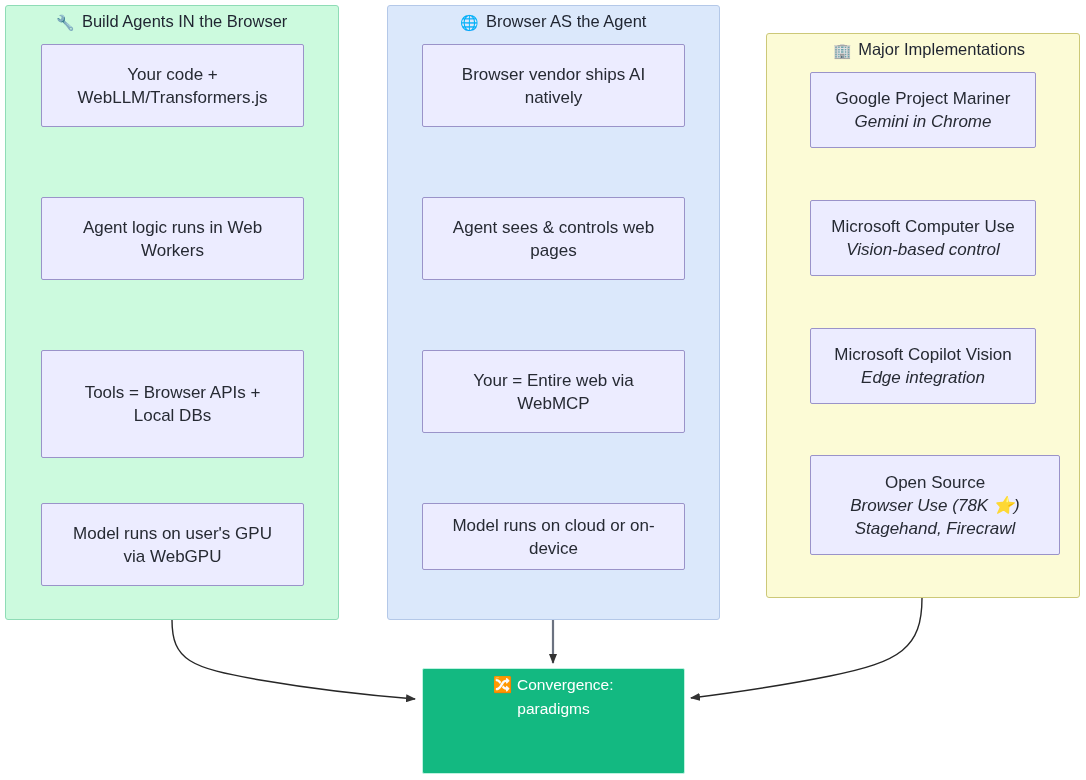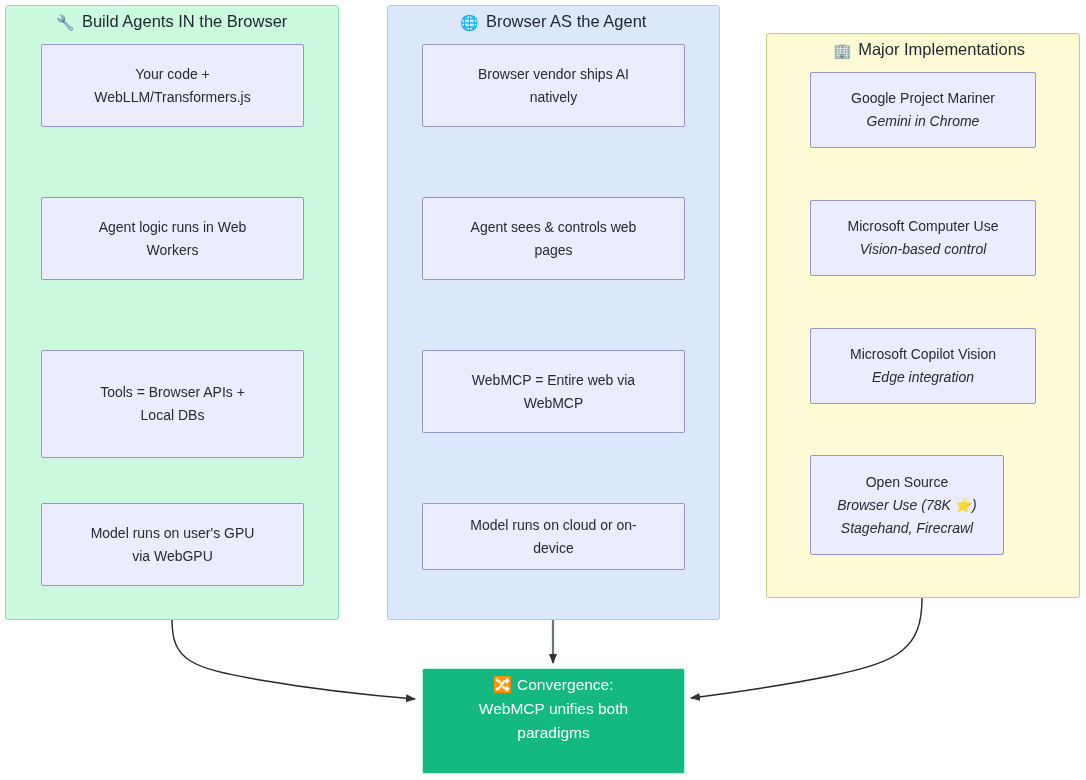--- a/index.html
+++ b/index.html
@@ -53,21 +53,21 @@
     position: absolute;
     box-sizing: border-box;
     background: #ececff;
     border: 1px solid #9a93c9;
     border-radius: 2px;
     display: flex;
     align-items: center;
     justify-content: center;
     text-align: center;
     color: #262a33;
-    font-size: 14px;
+    font-size: 17px;
     line-height: 23px;
     z-index: 3;
     padding: 4px 8px;
   }
   .node .ital {
     font-style: italic;
   }
   .convergence {
     position: absolute;
     box-sizing: border-box;
@@ -159,21 +159,21 @@
     </div>
   </div>
   <div class="node" style="left:422px; top:197px; width:263px; height:83px;">
     <div>
       <div>Agent sees &amp; controls web</div>
       <div>pages</div>
     </div>
   </div>
   <div class="node" style="left:422px; top:350px; width:263px; height:83px;">
     <div>
-      <div>WebMCP = Entire web via</div>
+      <div>Your = Entire web via</div>
       <div>WebMCP</div>
     </div>
   </div>
   <div class="node" style="left:422px; top:503px; width:263px; height:67px;">
     <div>
       <div>Model runs on cloud or on-</div>
       <div>device</div>
     </div>
   </div>
 
@@ -194,32 +194,31 @@
       <div>Microsoft Computer Use</div>
       <div class="ital">Vision-based control</div>
     </div>
   </div>
   <div class="node" style="left:810px; top:328px; width:226px; height:76px;">
     <div>
       <div>Microsoft Copilot Vision</div>
       <div class="ital">Edge integration</div>
     </div>
   </div>
-  <div class="node" style="left:810px; top:455px; width:194px; height:100px;">
+  <div class="node" style="left:810px; top:455px; width:250px; height:100px;">
     <div>
       <div>Open Source</div>
       <div class="ital">Browser Use (78K ⭐)</div>
       <div class="ital">Stagehand, Firecrawl</div>
     </div>
   </div>
 
   <div class="convergence" style="left:422px; top:668px; width:263px; height:106px;">
     <div>
       <div>
         <span class="emoji">🔀</span>
         <span>Convergence:</span>
       </div>
-      <div>WebMCP unifies both</div>
       <div>paradigms</div>
     </div>
   </div>
 
 </div>
 
 </body></html>

